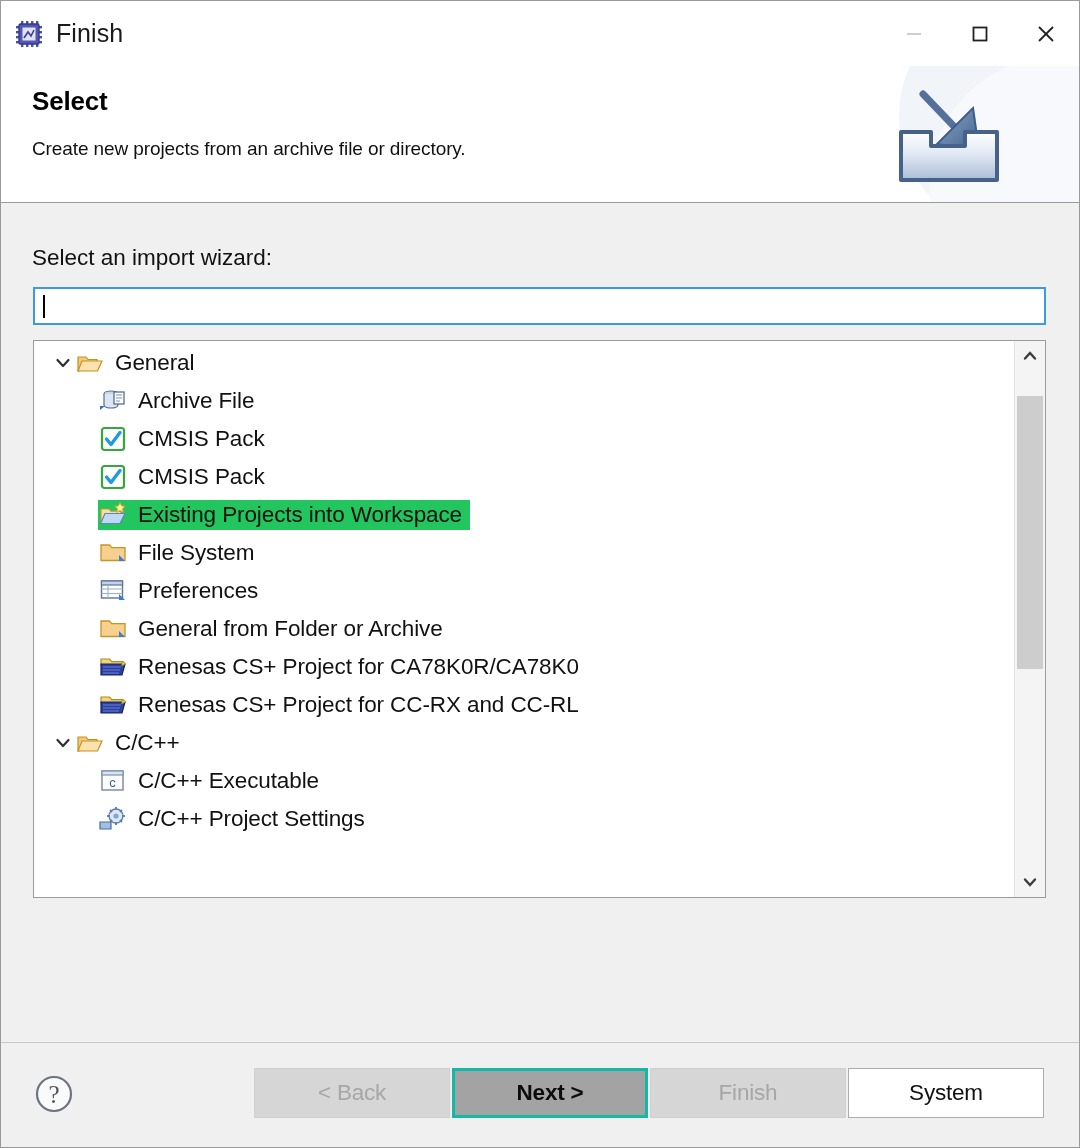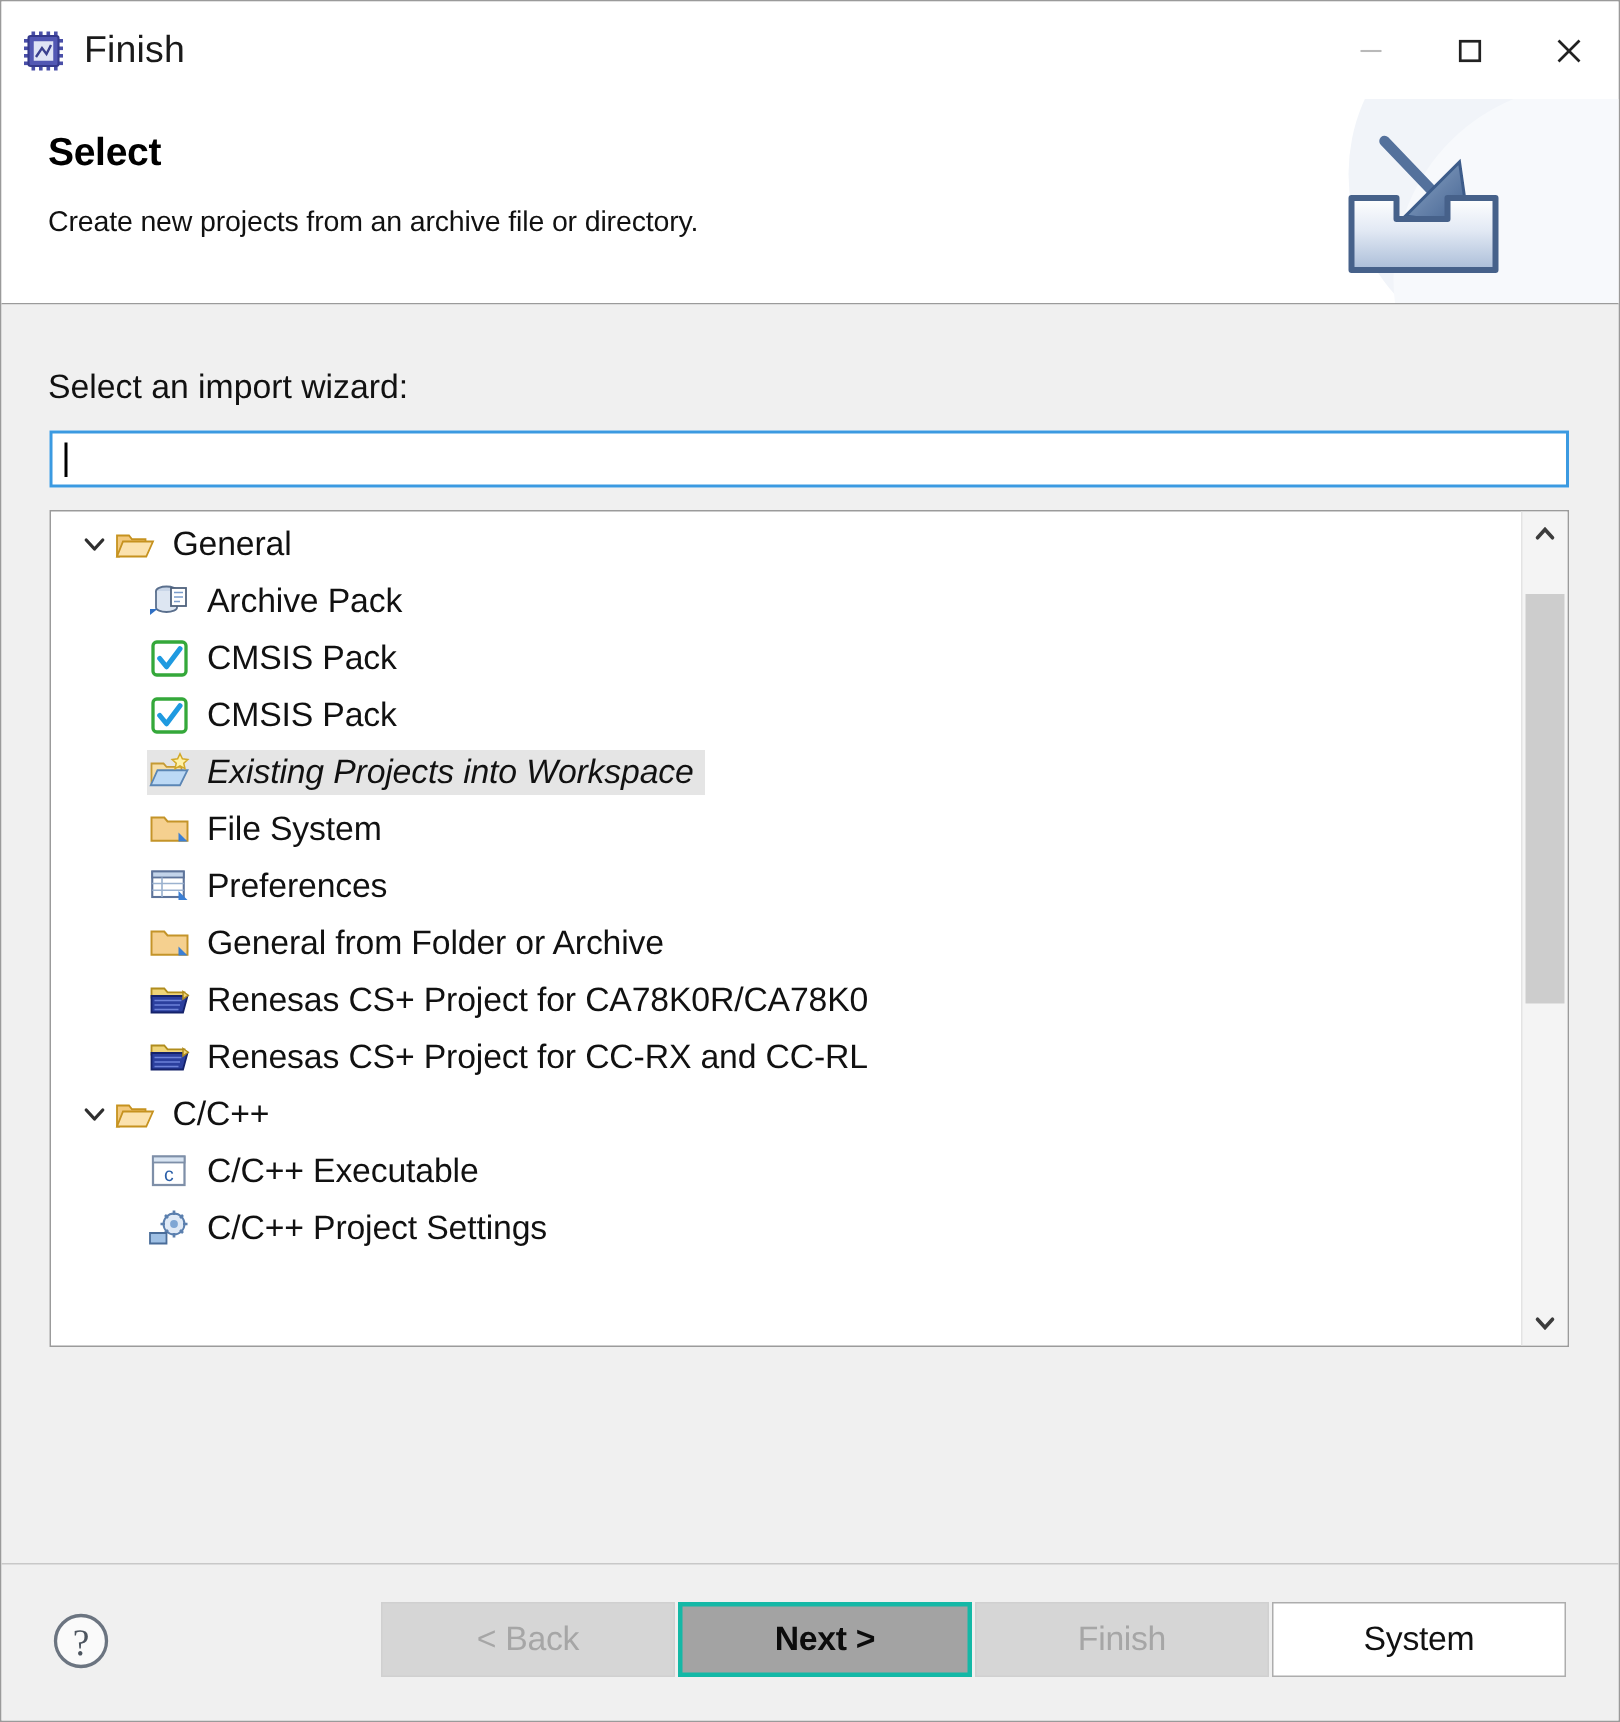--- a/index.html
+++ b/index.html
@@ -212,22 +212,21 @@
   }
   .tree-row .row-label {
     font-size: 22.5px;
     color: #111111;
     margin-left: 10px;
     letter-spacing: -0.1px;
   }
   .tree-row.child { padding-left: 64px; }
   .tree-row.group  { padding-left: 0px; }
   .tree-row.selected .sel-wrap {
-    background: #e5e5e5;
-    font-style: italic;
+    background: #22c55e;
   }
   .sel-wrap {
     display: flex;
     align-items: center;
     padding-right: 8px;
   }
 
   
   .vscroll {
     width: 30px;
@@ -414,21 +413,21 @@
                 <svg width="28" height="28" viewBox="0 0 28 28">
                   <ellipse cx="12" cy="7" rx="7" ry="3" fill="#c9d6e8" stroke="#5a6f8d" stroke-width="1.2"></ellipse>
                   <path d="M5 7 v11 a7 3 0 0 0 14 0 V7" fill="#dde6f2" stroke="#5a6f8d" stroke-width="1.2"></path>
                   <rect x="15" y="5" width="10" height="12" fill="#ffffff" stroke="#4f627d" stroke-width="1.2"></rect>
                   <line x1="17" y1="8" x2="23" y2="8" stroke="#7a9ccb" stroke-width="1.1"></line>
                   <line x1="17" y1="11" x2="23" y2="11" stroke="#7a9ccb" stroke-width="1.1"></line>
                   <line x1="17" y1="14" x2="21" y2="14" stroke="#7a9ccb" stroke-width="1.1"></line>
                   <path d="M1 19 l5 0 l-5 4 Z" fill="#2f6fc4"></path>
                 </svg>
               </span>
-              <span class="row-label">Archive Pack</span>
+              <span class="row-label">Archive File</span>
             </span>
           </div>
           <div class="tree-row child">
             <span class="sel-wrap">
               <span class="row-icon">
                 <svg width="28" height="28" viewBox="0 0 28 28">
                   <rect x="3" y="3" width="22" height="22" rx="2.5" fill="#ffffff" stroke="#34a83a" stroke-width="2.2"></rect>
                   <path d="M7.5 14 L12 19.5 L21 7.5" stroke="#1f9ae0" stroke-width="3.4" fill="none" stroke-linecap="round" stroke-linejoin="round"></path>
                 </svg>
               </span>

